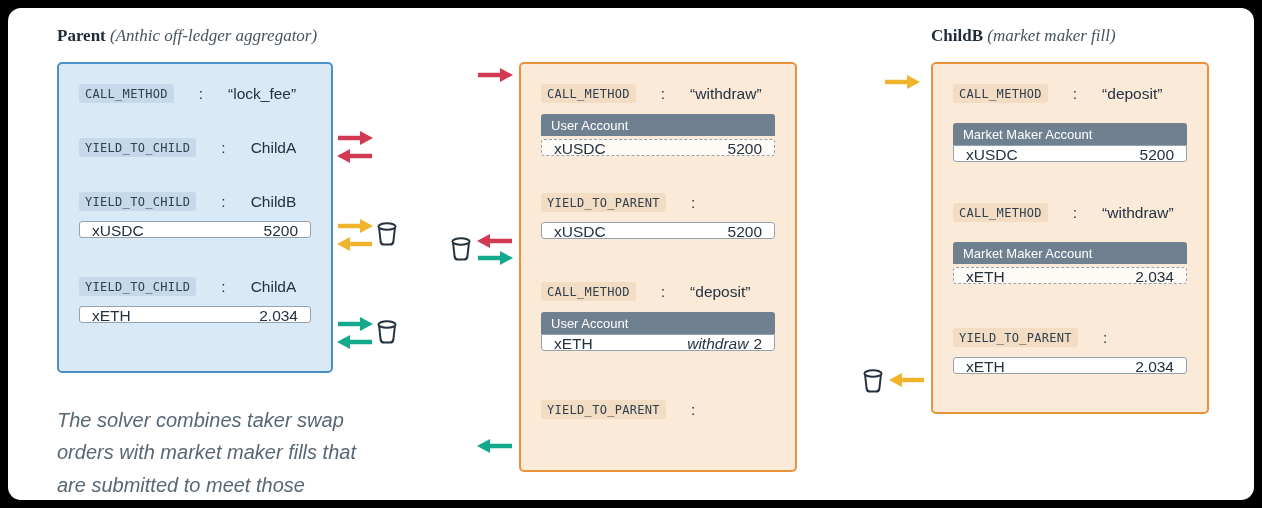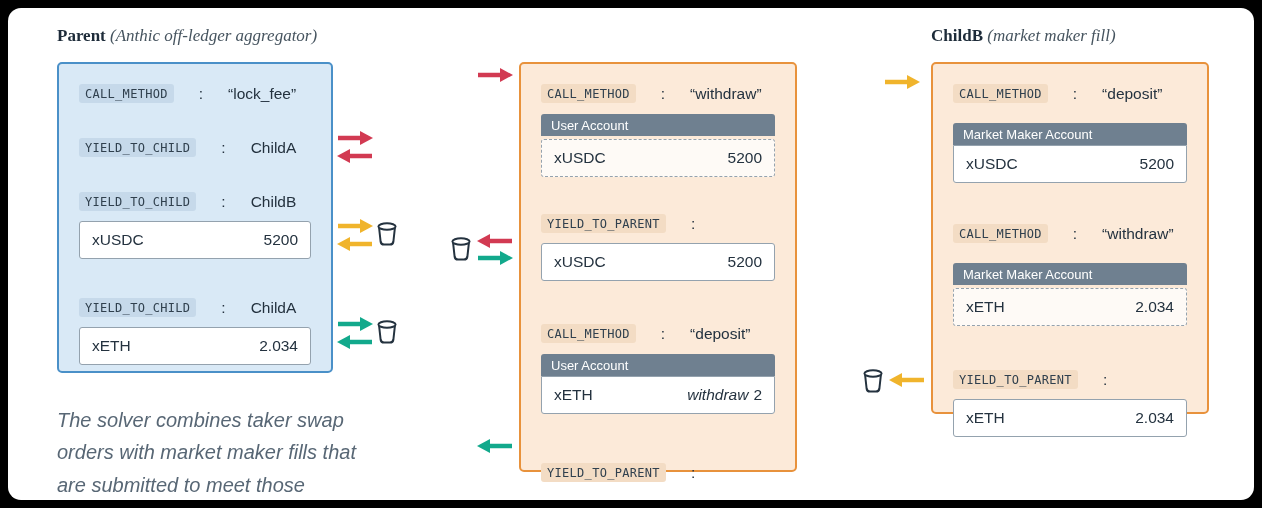--- a/index.html
+++ b/index.html
@@ -31,21 +31,21 @@
     font-family:"DejaVu Sans Mono", monospace;
     font-size:12px; letter-spacing:.3px; line-height:1;
     padding:4px 6px 3px 6px; border-radius:3px; color:#30404e;
   }
   .blue .chip   { background:#c6d9ea; }
   .orange .chip { background:#f3dcc4; }
   .val { white-space:nowrap; }
   
   .rbox {
     background:#ffffff; border:1.5px solid #94a2ae; border-radius:3px;
-    height:38px; display:flex; justify-content:space-between; align-items:center;
+    height:17px; display:flex; justify-content:space-between; 
     padding:0 12px; font-size:15.5px; color:var(--ink);
   }
   .rbox.dashed { border-style:dashed; background:rgba(255,255,255,.75); }
   .amt-prefix { font-style:italic; margin-right:5px; }
   
   .acct-bar {
     background:var(--slate); color:#ffffff; font-size:13px; line-height:1;
     padding:5px 10px 4px 10px; height:22px; border-radius:3px 3px 0 0;
   }
   .acct-group .rbox        { border-radius:0 0 3px 3px; }

